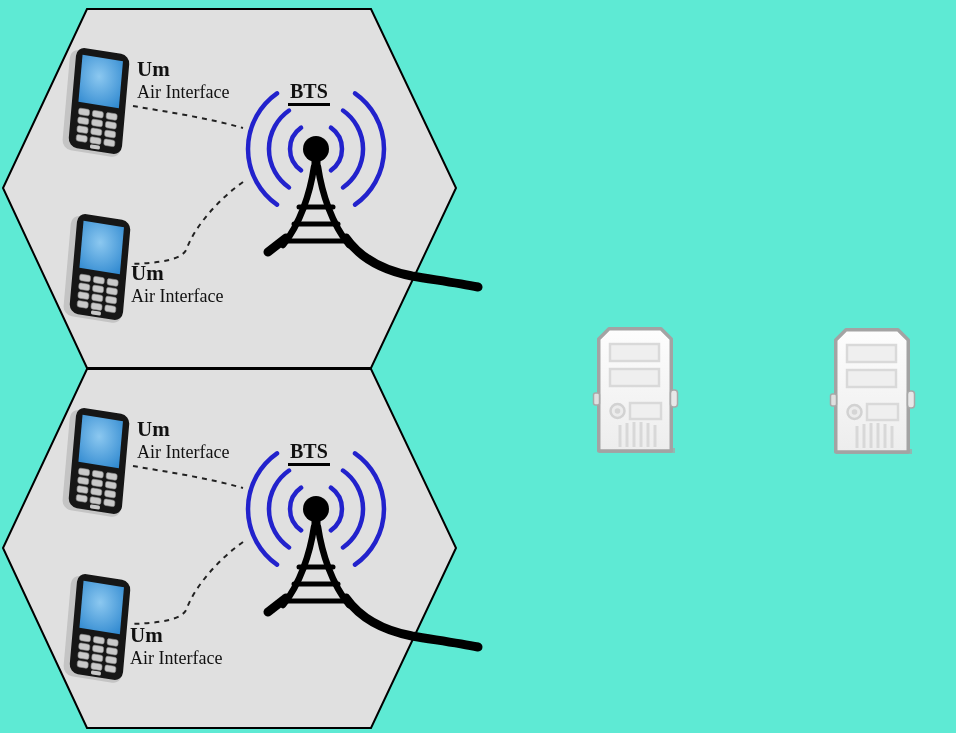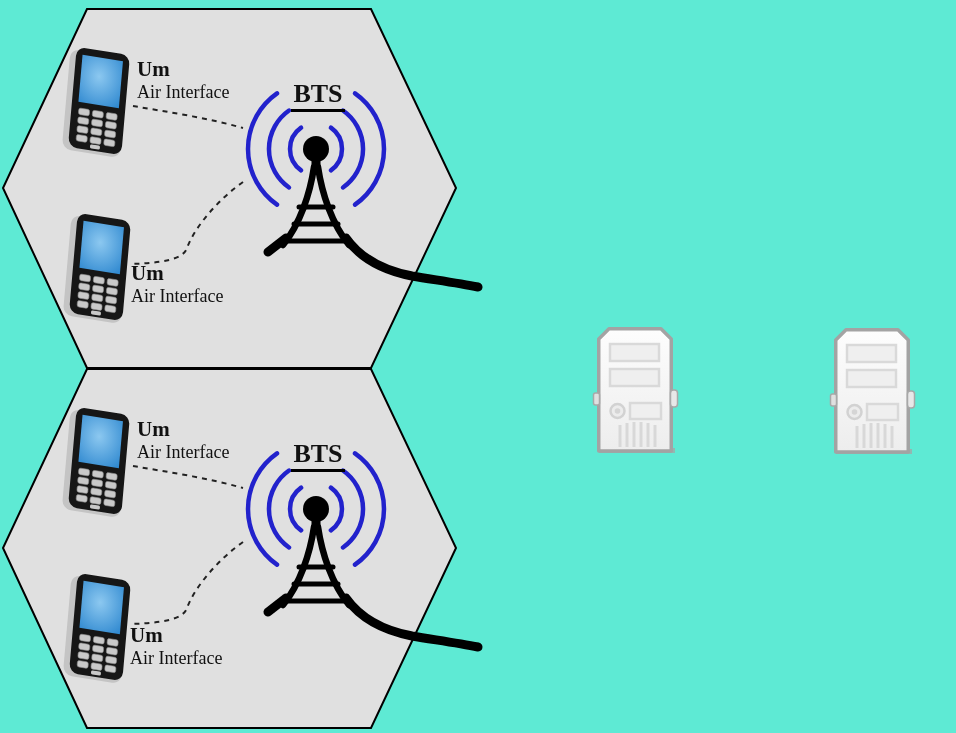--- a/index.html
+++ b/index.html
@@ -4,21 +4,21 @@
 <style>
   html,body{margin:0;padding:0;background:#000;}
   #stage{
     position:relative;width:956px;height:733px;background:#5eead4;
     overflow:hidden;font-family:Liberation Serif, serif;
   }
   #diagram-svg{position:absolute;left:0;top:0;}
   .lbl{position:absolute;color:#111;line-height:1;white-space:nowrap;}
   .um{font-size:21px;font-weight:700;}
   .air{font-size:18px;font-weight:400;}
-  .bts{font-size:26px;font-weight:700;text-align:center;}
+  .bts{font-size:20px;font-weight:700;text-align:left;}
   .bts span{display:inline-block;border-bottom:3px solid #000;padding:0 2px 2px 2px;line-height:1;}
 </style>
 </head>
 <body>
 
 <div id="stage">
 
   <svg id="diagram-svg" width="956" height="733" viewBox="0 0 956 733" xmlns="http://www.w3.org/2000/svg">
     <defs>
       <radialGradient id="gScreen" cx="45%" cy="40%" r="80%">

